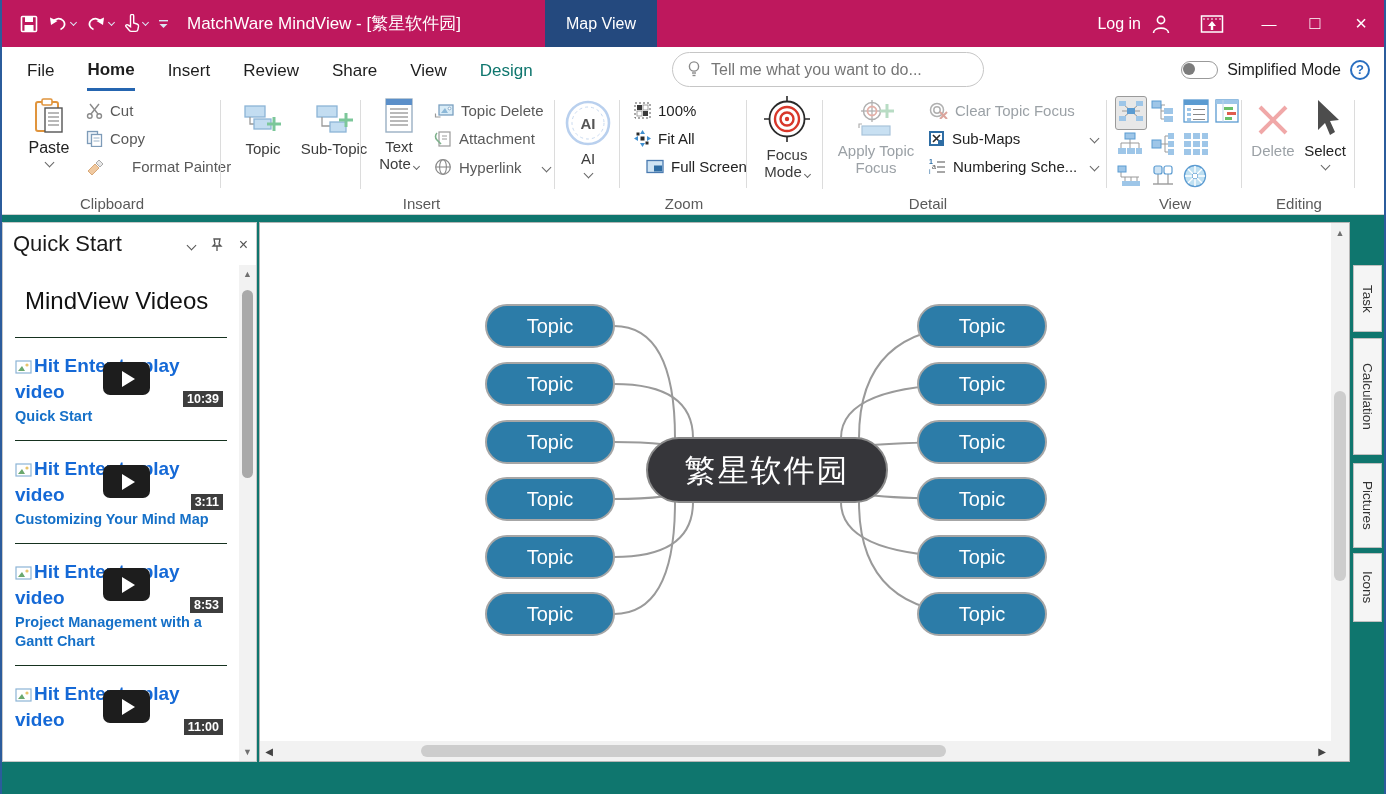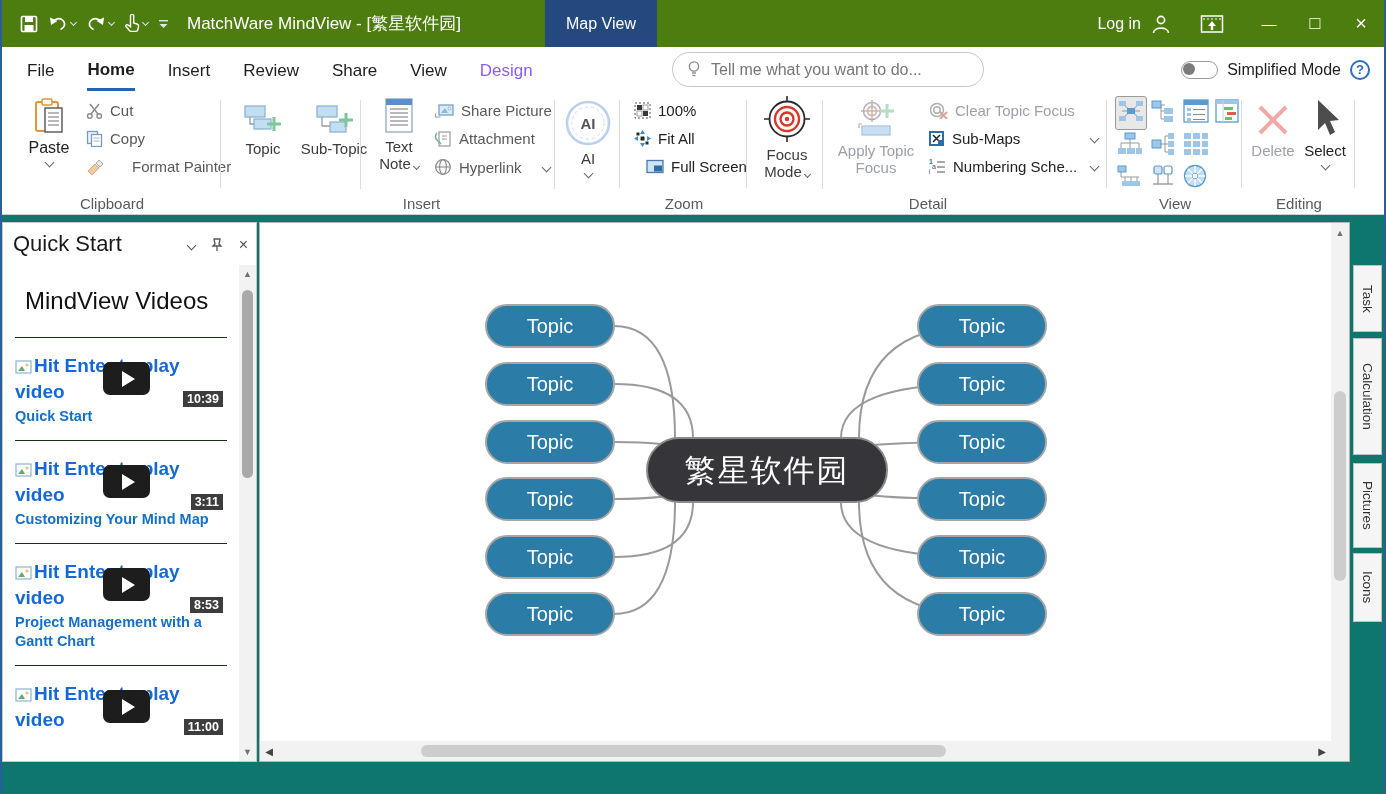--- a/index.html
+++ b/index.html
@@ -1,42 +1,42 @@
 <!DOCTYPE html>
 <html><head>
 <meta charset="utf-8">
 <style>
   * { margin:0; padding:0; box-sizing:border-box; }
   body { font-family:"Liberation Sans", sans-serif; background:#d8d8d8; }
   .window { position:relative; width:1386px; height:794px; background:#f0f0f0;
             border-left:2px solid #2b5c9c; border-right:2px solid #2b5c9c; overflow:hidden; }
 
   
-  .titlebar { position:relative; height:47px; background:#4d7c0f; color:#fff; }
+  .titlebar { position:relative; height:47px; background:#be185d; color:#fff; }
   .qat { position:absolute; left:18px; top:0; height:47px; display:flex; align-items:center; gap:10px; }
   .qat .btn { display:flex; align-items:center; gap:3px; cursor:pointer; }
   .chev { display:inline-block; width:7px; height:7px; border-right:1.6px solid #666;
           border-bottom:1.6px solid #666; transform:rotate(45deg); }
   .chev.w { width:5px; height:5px; border-width:1.2px; border-color:#dce6f4; margin-top:-3px; }
   .tb-title { position:absolute; left:185px; top:0; height:47px; display:flex; align-items:center;
               font-size:17px; color:#fff; }
   .mapview-tab { position:absolute; left:543px; top:0; width:112px; height:47px; background:#24497e;
                  display:flex; align-items:center; justify-content:center; font-size:16px; cursor:pointer; }
   .tb-right { position:absolute; right:0; top:0; height:47px; display:flex; align-items:center; }
   .login { display:flex; align-items:center; gap:9px; font-size:16px; margin-right:28px; cursor:pointer; }
   .winbtn { width:46px; height:47px; display:flex; align-items:center; justify-content:center;
             font-size:15px; color:#fff; cursor:pointer; }
   .presenter { margin-right:22px; cursor:pointer; display:flex; }
 
   
   .menubar { position:relative; height:45px; background:#fff; display:flex; align-items:center; }
   .mtab { font-size:17px; color:#1e1e1e; padding:11px 0 8px 0; margin-left:33px; cursor:pointer; }
   .mtab.first { margin-left:25px; }
   .mtab.active { font-weight:bold; border-bottom:3px solid #2565b0; }
-  .mtab.accent { color:#8b5cf6; }
+  .mtab.accent { color:#0f766e; }
   .searchbox { position:absolute; left:670px; top:5px; width:312px; height:35px; border:1px solid #c6c6c6;
                border-radius:18px; display:flex; align-items:center; padding-left:14px; gap:10px; background:#fff; }
   .searchbox input { border:none; outline:none; font-size:16px; color:#000000; width:250px; background:transparent;
                      font-family:"Liberation Sans", sans-serif; }
   .searchbox input::placeholder { color:#767676; }
   .simp { position:absolute; right:14px; top:0; height:45px; display:flex; align-items:center; gap:9px;text-align:right; }
   .toggle { width:37px; height:18px; border:1.5px solid #9a9a9a; border-radius:10px; position:relative;
             background:#fff; cursor:pointer; }
   .toggle .knob { position:absolute; left:1px; top:1px; width:12px; height:12px; border-radius:50%; background:#7c7c7c; }
   .simp-label { font-size:16px; color:#1e1e1e; }
@@ -288,21 +288,21 @@
           <span>Text Note</span><span class="chev" style="width:5px;height:5px;margin-left:3px;"></span>
         </div>
       </div>
       <div class="smallrow" style="left:210px; top:10px;">
         <svg width="20" height="16" viewBox="0 0 20 16">
           <path d="M2 11 h-.5 v3 h5" fill="none" stroke="#9a9a9a" stroke-width="1.2"></path>
           <rect x="5" y="2" width="14" height="10" fill="#d9ecf7" stroke="#7aa0c0" stroke-width="1.3"></rect>
           <polygon points="7,10 11,5 14,10" fill="#8cb8d8"></polygon>
           <circle cx="15.5" cy="5.5" r="1.4" fill="#fff" stroke="#7aa0c0" stroke-width=".8"></circle>
         </svg>
-        <span>Share Picture</span>
+        <span>Topic Delete</span>
       </div>
       <div class="smallrow" style="left:210px; top:38px;">
         <svg width="18" height="17" viewBox="0 0 18 17">
           <rect x="5" y="2" width="11" height="14" fill="#fff" stroke="#9a9a9a" stroke-width="1.2"></rect>
           <line x1="8" y1="6" x2="13" y2="6" stroke="#9a9a9a" stroke-width="1"></line>
           <line x1="8" y1="9" x2="13" y2="9" stroke="#9a9a9a" stroke-width="1"></line>
           <path d="M3 3 c-2 2-2 5 0 7 l4 4" fill="none" stroke="#7cb08a" stroke-width="1.6"></path>
         </svg>
         <span>Attachment</span>
       </div>

